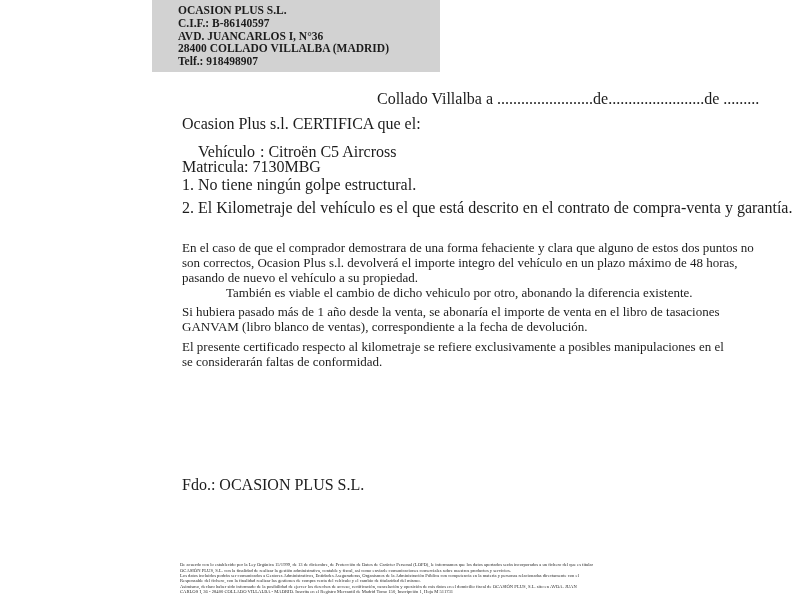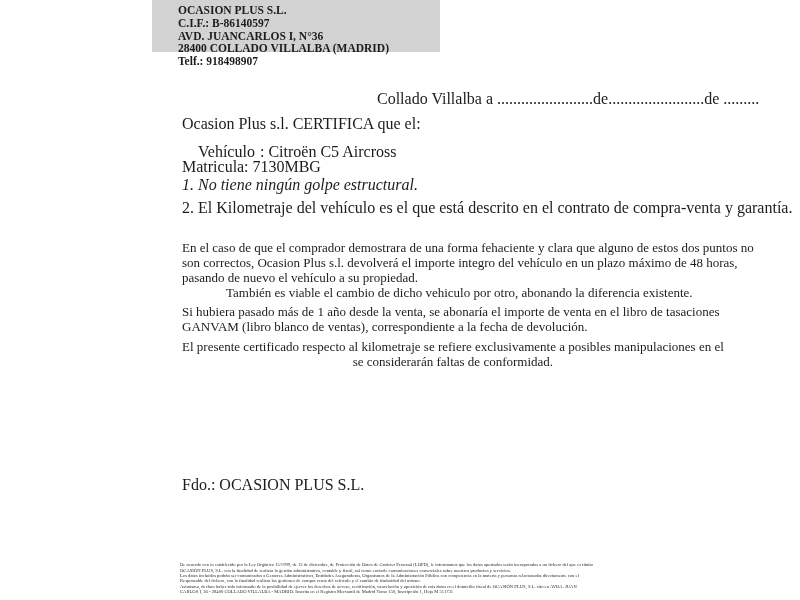--- a/index.html
+++ b/index.html
@@ -10,21 +10,21 @@
     background: #ffffff;
     overflow: hidden;
     font-family: "Liberation Serif", "DejaVu Serif", serif;
     color: #1c1c1c;
   }
   .header-box {
     position: absolute;
     left: 152px;
     top: 0;
     width: 288px;
-    height: 52px;
+    height: 72px;
     background: #d2d2d2;
     box-sizing: border-box;
     padding: 4px 0 0 26px;
     font-weight: bold;
     font-size: 11.5px;
     line-height: 12.8px;
   }
   .header-box div { white-space: pre; }
   .abs {
     position: absolute;
@@ -72,39 +72,39 @@
   <div class="abs" style="left:182px; top:117px;">Ocasion Plus s.l. CERTIFICA que el:</div>
 
   <div class="abs" style="left:182px; top:132px;">
     <span class="kv-label"><span class="u">Vehículo</span></span><span>: Citroën C5 Aircross</span>
   </div>
 
   <div class="abs" style="left:166px; top:147px;">
     <span class="kv-label"><span class="u">Matricula</span></span><span>: 7130MBG</span>
   </div>
 
-  <div class="abs" style="left:182px; top:178px;font-style:italic;">1. No tiene ningún golpe estructural.</div>
+  <div class="abs" style="left:182px; top:178px;">1. No tiene ningún golpe estructural.</div>
   <div class="abs" style="left:182px; top:201px;">2. El Kilometraje del vehículo es el que está descrito en el contrato de compra-venta y garantía.</div>
 
   <div class="para" style="left:182px; top:240px;">
     <div>En el caso de que el comprador demostrara de una forma fehaciente y clara que alguno de estos dos puntos no</div>
     <div>son correctos, Ocasion Plus s.l. devolverá el importe integro del vehículo en un plazo máximo de 48 horas,</div>
     <div>pasando de nuevo el vehículo a su propiedad.</div>
   </div>
 
   <div class="para" style="left:182px; top:285px;margin-left:44px;">
     <div>También es viable el cambio de dicho vehiculo por otro, abonando la diferencia existente.</div>
   </div>
 
   <div class="para" style="left:182px; top:304px;">
     <div>Si hubiera pasado más de 1 año desde la venta, se abonaría el importe de venta en el libro de tasaciones</div>
     <div>GANVAM (libro blanco de ventas), correspondiente a la fecha de devolución.</div>
   </div>
 
-  <div class="para" style="left:182px; top:339px;text-align:center;">
+  <div class="para" style="left:182px; top:339px;">
     <div>El presente certificado respecto al kilometraje se refiere exclusivamente a posibles manipulaciones en el</div>
     <div>se considerarán faltas de conformidad.</div>
   </div>
 
   <div class="abs" style="left:182px; top:478px;">Fdo.: OCASION PLUS S.L.</div>
 
   <div class="legal">
     <div class="legal-inner">
       <div>De acuerdo con lo establecido por la Ley Orgánica 15/1999, de 13 de diciembre, de Protección de Datos de Carácter Personal (LOPD), le informamos que los datos aportados serán incorporados a un fichero del que es titular</div>
       <div>OCASIÓN PLUS, S.L. con la finalidad de realizar la gestión administrativa, contable y fiscal, así como enviarle comunicaciones comerciales sobre nuestros productos y servicios.</div>

